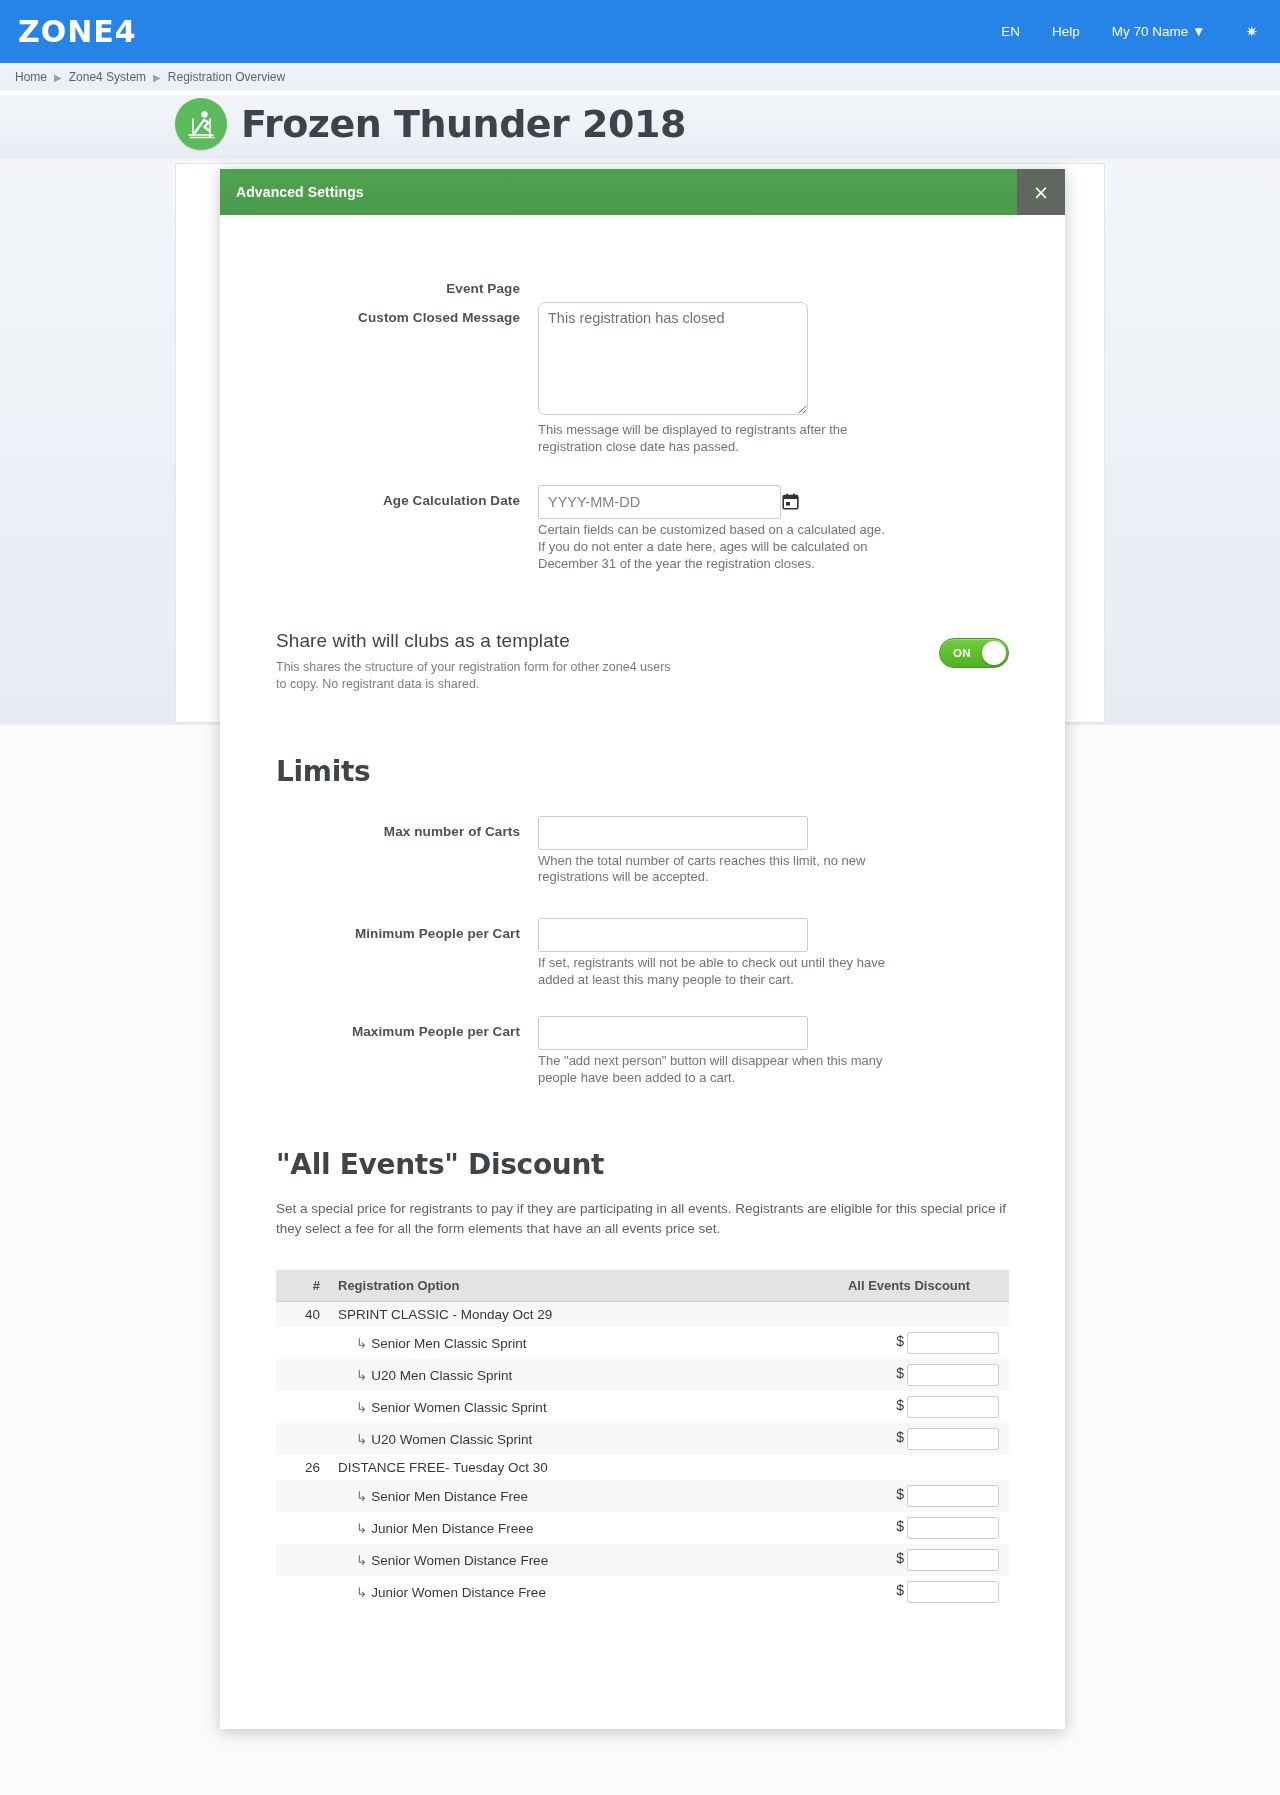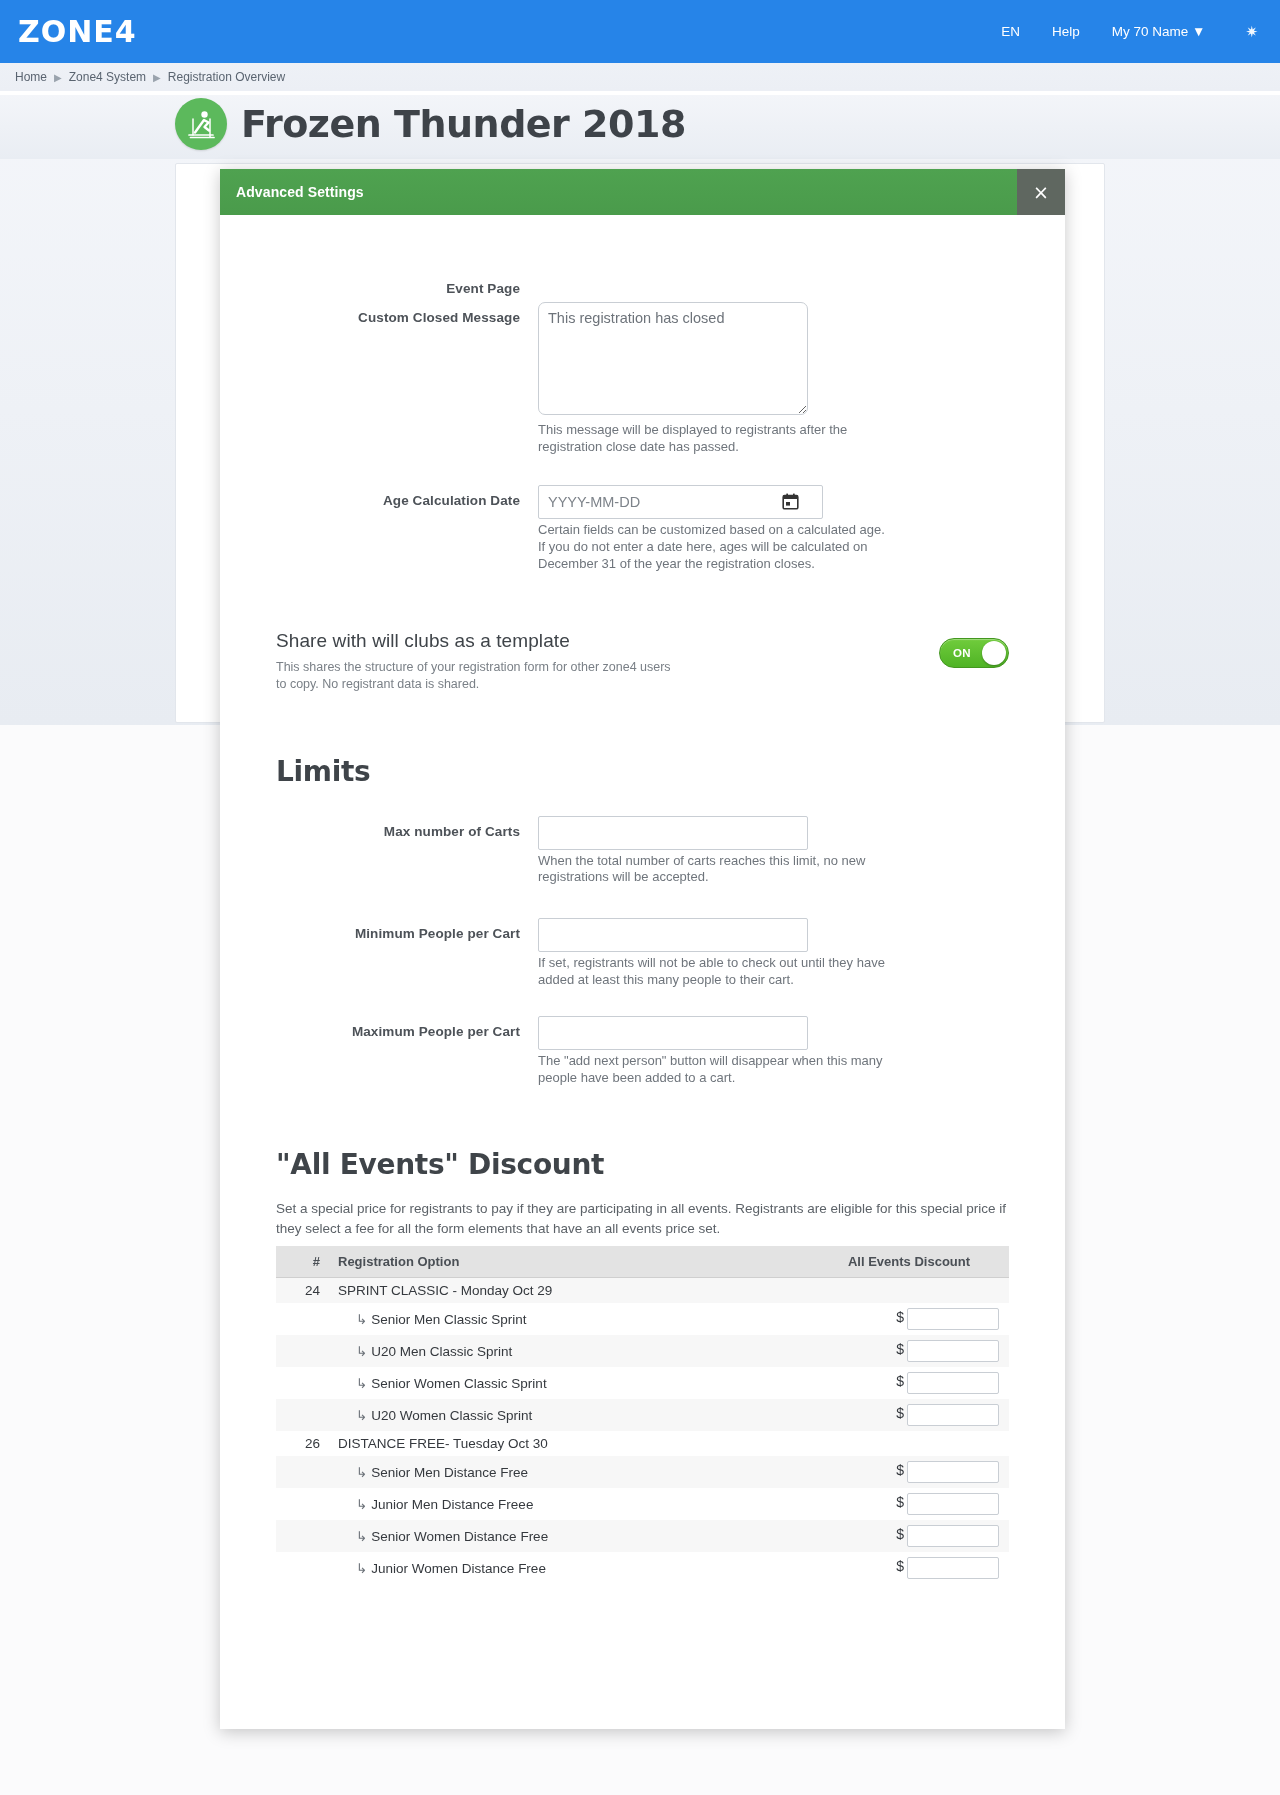--- a/index.html
+++ b/index.html
@@ -184,21 +184,21 @@
     font-size: 14.5px;
     color: #6d737a;
     resize: vertical;
     outline: none;
     background: #fff;
   }
   textarea.msgbox::placeholder { color: #6d737a; }
 
   .datewrap { position: relative; width: 270px; }
   input.datefield {
-    width: 285px; height: 34px;
+    width: 243px; height: 34px;
     border: 1px solid #c9ced4;
     border-radius: 2px;
     padding: 0 32px 0 9px;
     font-family: "Liberation Sans", sans-serif;
     font-size: 14.5px;
     color: #6d737a;
     outline: none;
     background: #fff;
   }
   input.datefield::placeholder { color: #7d838a; }
@@ -275,21 +275,21 @@
     color: #3f4449;
     letter-spacing: -0.3px;
     margin: 62px 0 28px 0;
   }
   .section-h.tight { margin-bottom: 18px; }
 
   .section-p {
     font-size: 13.5px;
     color: #5c6268;
     line-height: 1.42;
-    margin-bottom: 8px;
+    margin-bottom: 32px;
   }
 
   
   table.disc {
     width: 100%;
     border-collapse: collapse;
     font-size: 13.5px;
   }
   table.disc thead th {
     background: #e3e3e3;
@@ -461,21 +461,21 @@
     <table class="disc">
       <thead>
         <tr>
           <th class="num">#</th>
           <th>Registration Option</th>
           <th class="amt">All Events Discount</th>
         </tr>
       </thead>
       <tbody id="disc-body">
           <tr class="alt">
-            <td class="num">24</td>
+            <td class="num">40</td>
             <td class="opt">SPRINT CLASSIC - Monday Oct 29</td>
             <td class="amt"></td>
           </tr>
           <tr>
             <td class="num"></td>
             <td class="opt"><span class="child"><span class="arrow">↳</span>Senior Men Classic Sprint</span></td>
             <td class="amt"><span class="dollar">$</span><input class="price" type="text" style=""></td>
           </tr>
           <tr class="alt">
             <td class="num"></td>

